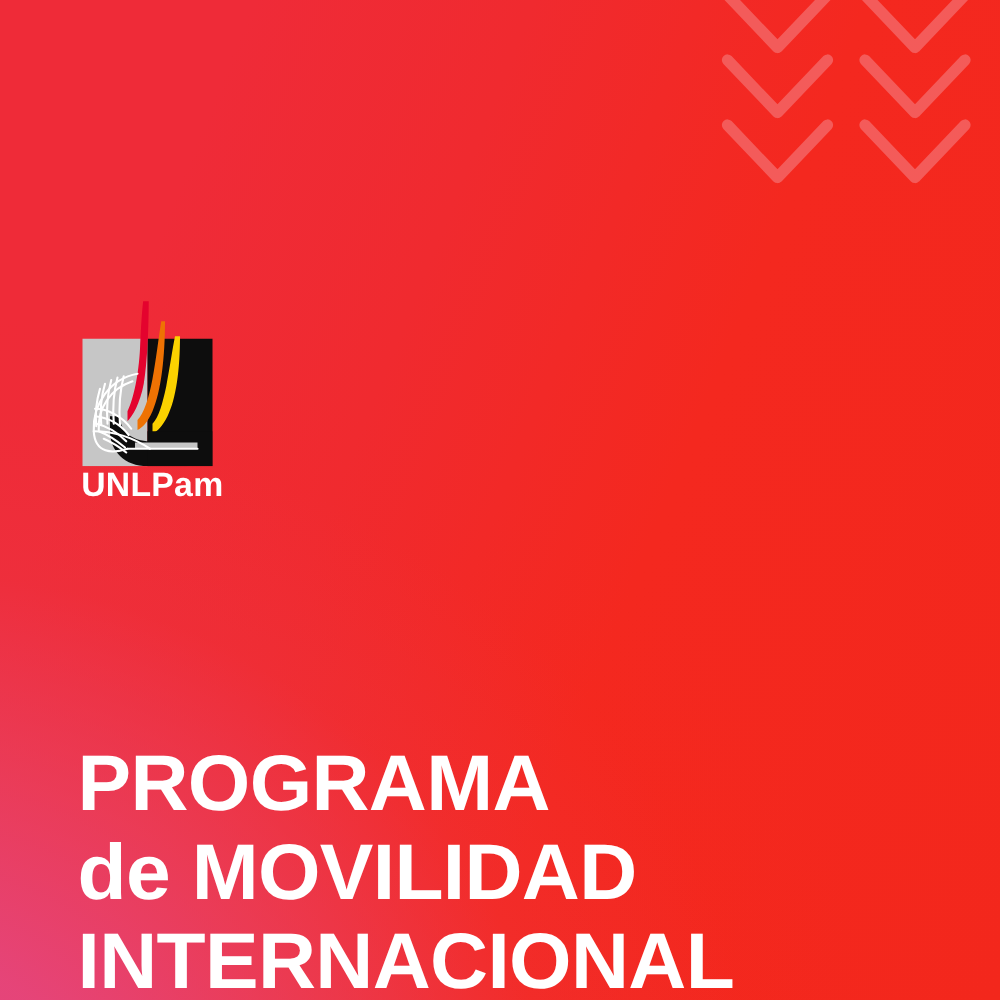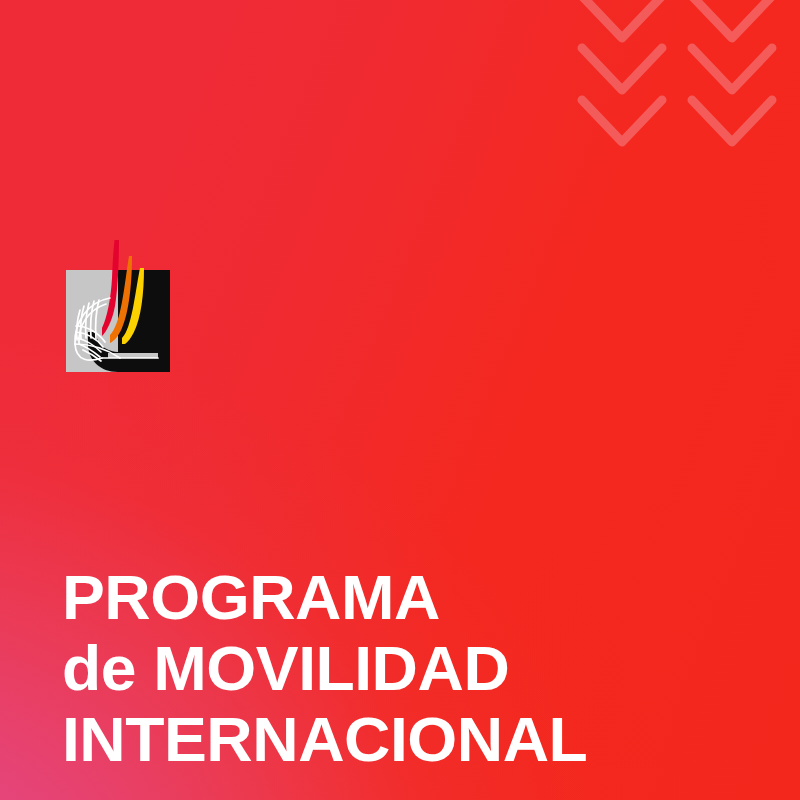--- a/index.html
+++ b/index.html
@@ -139,20 +139,21 @@
         <path d="M37 60 C34 71 33 85 34 99"></path>
         <path d="M14 86 C24 86 36 92 43 102"></path>
         <path d="M14 92 C24 93 34 98 41 107"></path>
         <path d="M15 98 C24 100 32 105 39 112"></path>
         <path d="M17 104 C25 107 32 112 38 117"></path>
         <path d="M21 110 C28 113 34 117 39 121"></path>
         <path d="M13 104 C30 104 46 110 58 118"></path>
         <path d="M40 118 L96 118"></path>
       </g>
     </svg>
+    <div class="logo-word">UNLPam</div>
   </div>
 
   
   <div class="headline">
     <span class="ln">PROGRAMA</span>
     <span class="ln">de MOVILIDAD</span>
     <span class="ln">INTERNACIONAL</span>
 
   </div>
 

